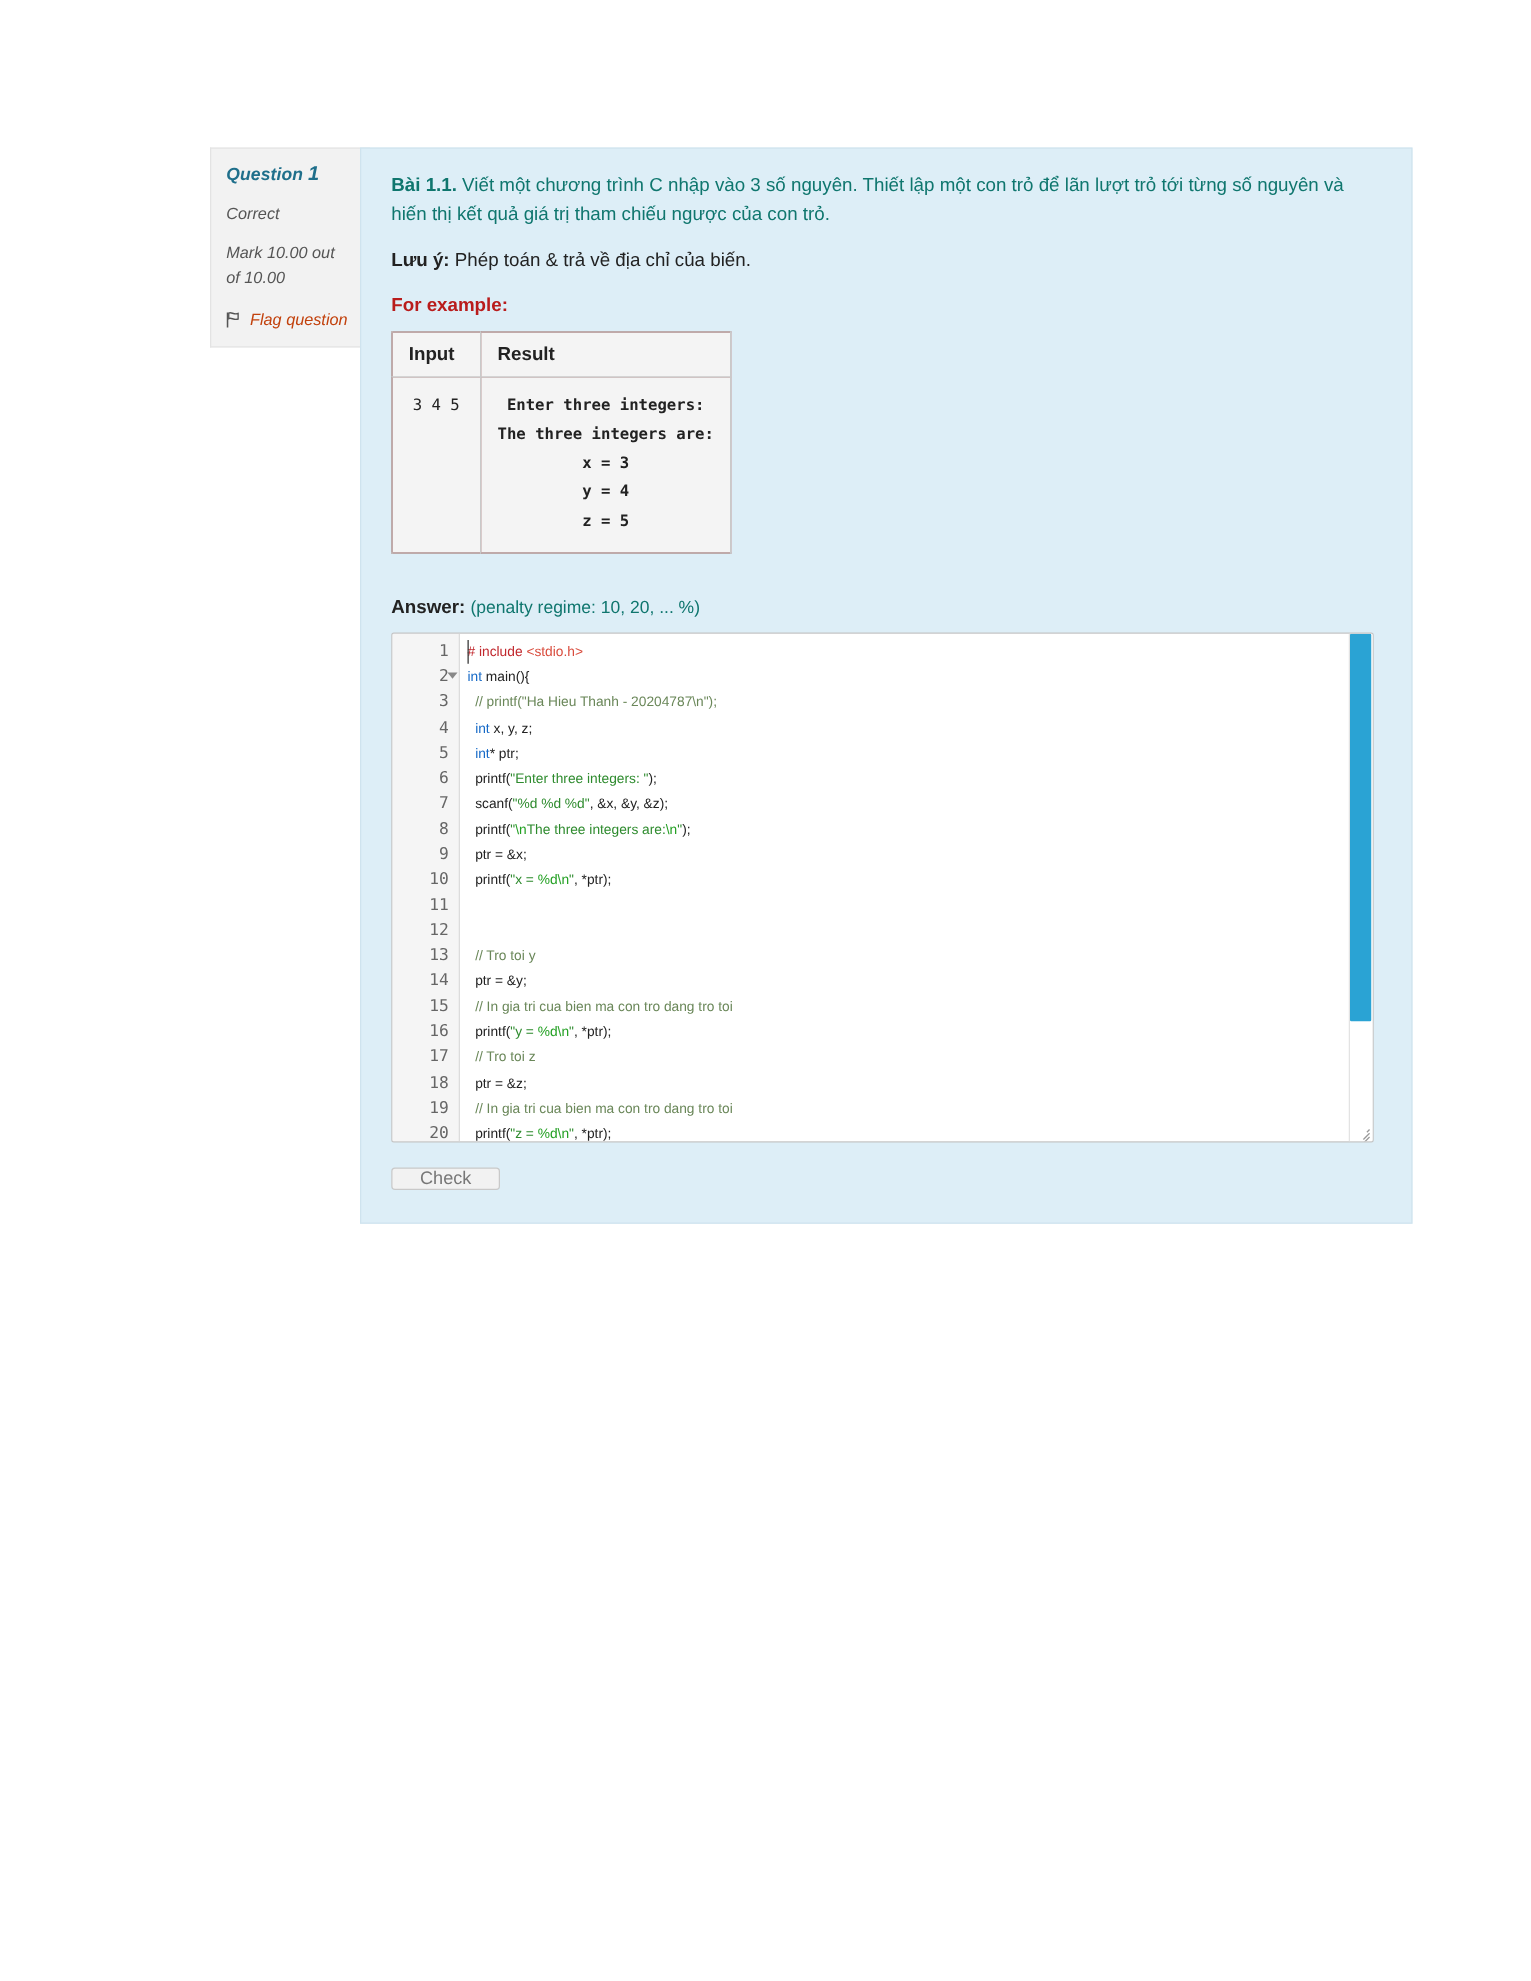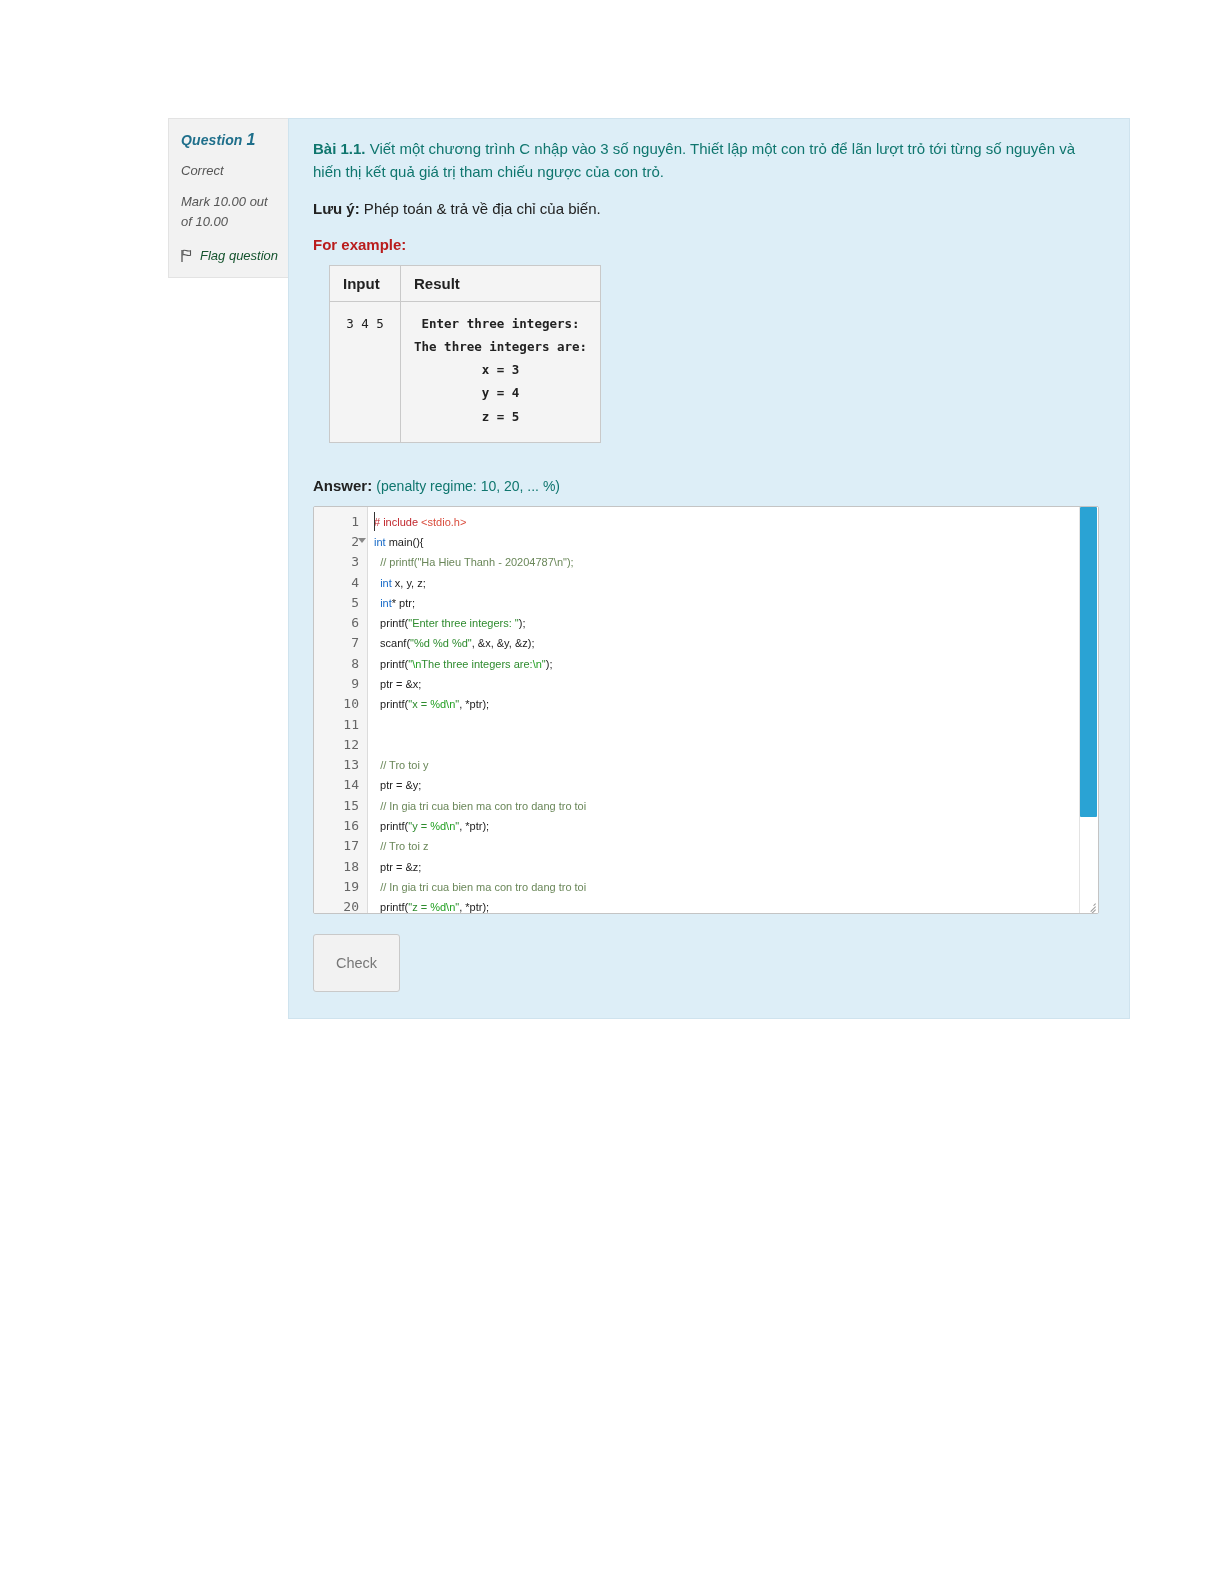--- a/index.html
+++ b/index.html
@@ -56,21 +56,21 @@
   .qgrade {
     color: #555;
     font-size: 13px;
     line-height: 1.55;
     margin-bottom: 16px;
   }
   .qflag {
     display: flex;
     align-items: center;
     gap: 7px;
-    color: #14532d;
+    color: #c2410c;
     font-size: 13px;
     cursor: pointer;
   }
   .flag-icon {
     width: 12px;
     height: 14px;
     display: inline-block;
     position: relative;
   }
   .flag-icon svg { display: block; }
@@ -103,21 +103,20 @@
     font-size: 15px;
     font-weight: bold;
     color: #b91c1c;
     margin: 0 0 12px 0;
   }
   
   table.example {
     border-collapse: collapse;
     background: #7f1d1d;
     margin-bottom: 34px;
-    margin-left: 16px;
   }
   table.example th {
     border: 1px solid #c9c9c9;
     background: #f4f4f4;
     font-size: 15px;
     font-weight: bold;
     padding: 9px 13px;
     text-align: left;
     color: #222;
   }
@@ -260,21 +259,21 @@
   .r3 { bottom: 8px; width: 3px; }
 
   .check-btn {
     margin-top: 20px;
     display: inline-block;
     background: #f2f2f2;
     border: 1px solid #c9c9c9;
     border-radius: 3px;
     color: #777;
     font-size: 14.5px;
-    padding: 20px 22px;
+    padding: 0 22px;
     cursor: pointer;
     font-family: "Liberation Sans", sans-serif;
   }
 </style>
 </head>
 <body>
 
 <div class="page">
 
   <div class="qwrap">

